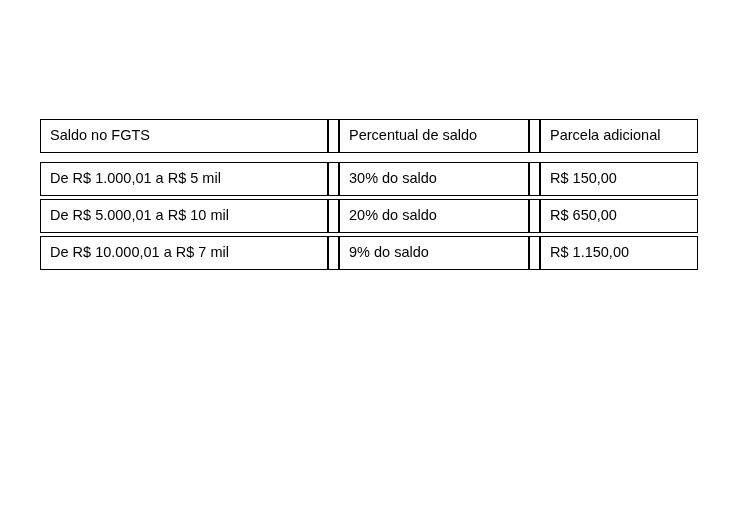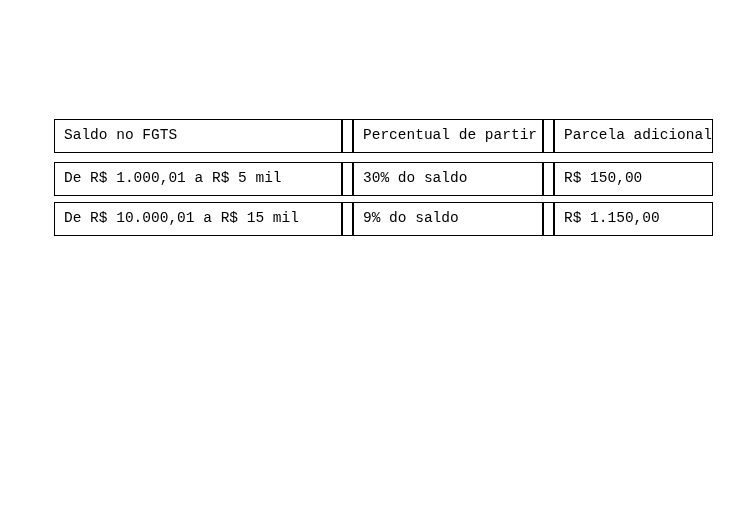--- a/index.html
+++ b/index.html
@@ -15,23 +15,22 @@
     overflow: hidden;
   }
   .page {
     position: relative;
     width: 754px;
     height: 515px;
     background: #ffffff;
   }
   .table-wrap {
     position: absolute;
-    left: 54px;
+    left: 40px;
     top: 119px;
-    font-family: Liberation Mono, monospace;
   }
   table.fgts {
     border-collapse: separate;
     border-spacing: 0;
     table-layout: fixed;
   }
   table.fgts td {
     border: 1.6px solid #000000;
     font-size: 14.5px;
     line-height: 1.1;
@@ -70,21 +69,21 @@
         <col class="c1">
           <col class="gap1">
           <col class="c2">
           <col class="gap2">
           <col class="c3">
       </colgroup>
       <tbody>
         <tr>
           <td>Saldo no FGTS</td>
           <td class="spacer"></td>
-          <td>Percentual de partir</td>
+          <td>Percentual de saldo</td>
           <td class="spacer"></td>
           <td>Parcela adicional</td>
         </tr>
         <tr class="rowgap">
             <td colspan="5"></td>
           </tr>
 
         <tr class="rowgap">
             <td colspan="5"></td>
           </tr>
@@ -97,26 +96,33 @@
           <td>De R$ 1.000,01 a R$ 5 mil</td>
           <td class="spacer"></td>
           <td>30% do saldo</td>
           <td class="spacer"></td>
           <td>R$ 150,00</td>
         </tr>
         <tr class="rowgap">
             <td colspan="5"></td>
           </tr>
 
+        <tr>
+          <td>De R$ 5.000,01 a R$ 10 mil</td>
+          <td class="spacer"></td>
+          <td>20% do saldo</td>
+          <td class="spacer"></td>
+          <td>R$ 650,00</td>
+        </tr>
         <tr class="rowgap">
             <td colspan="5"></td>
           </tr>
 
         <tr>
-          <td>De R$ 10.000,01 a R$ 15 mil</td>
+          <td>De R$ 10.000,01 a R$ 7 mil</td>
           <td class="spacer"></td>
           <td>9% do saldo</td>
           <td class="spacer"></td>
           <td>R$ 1.150,00</td>
         </tr>
         <tr class="rowgap">
             <td colspan="5"></td>
           </tr>
 
         <tr class="rowgap">

